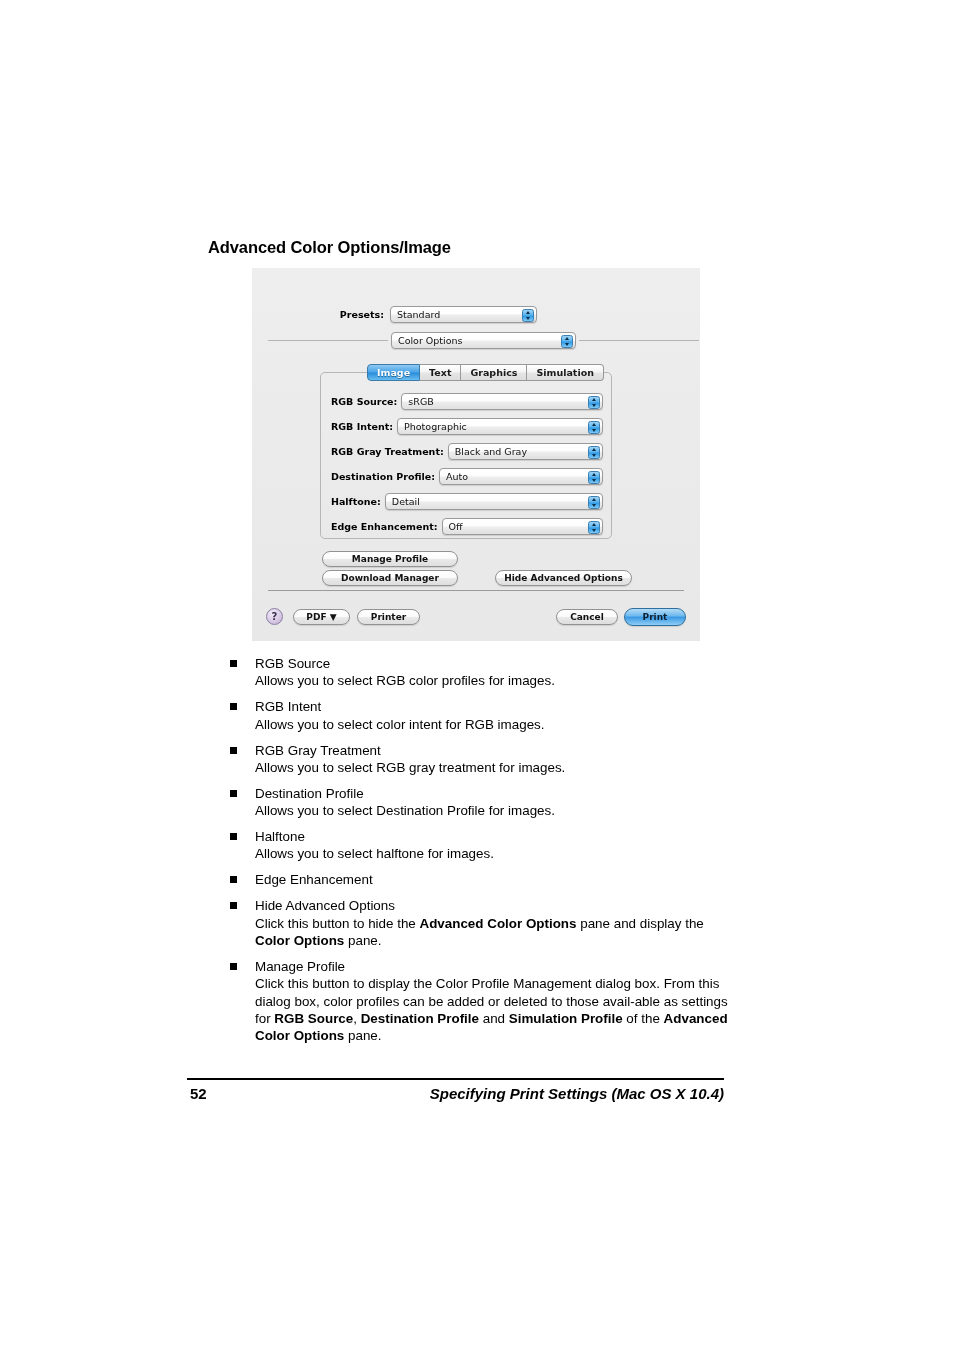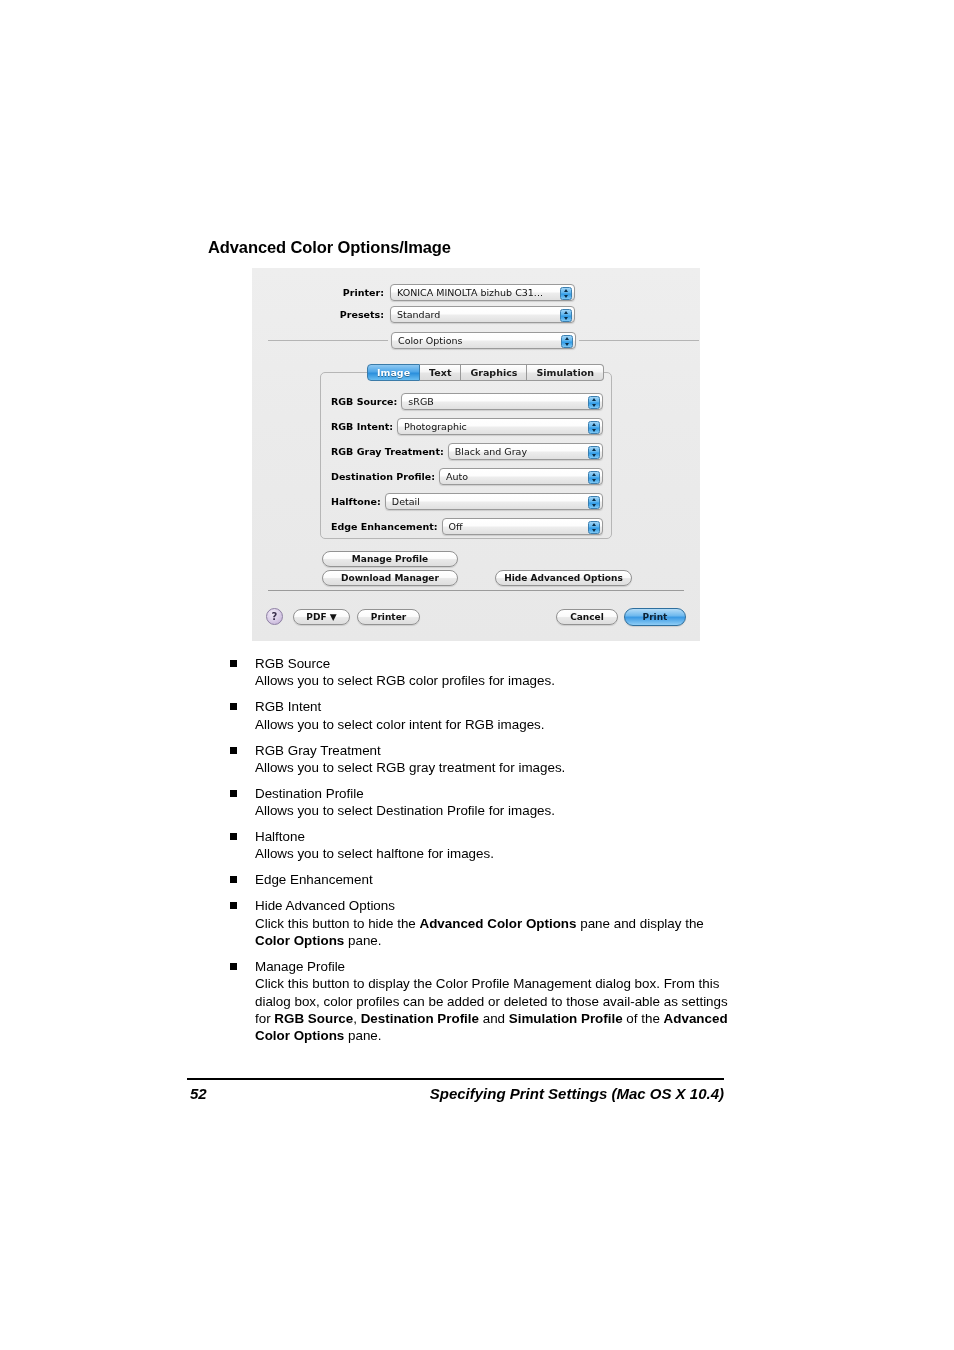--- a/index.html
+++ b/index.html
@@ -91,21 +91,21 @@
     font-weight: bold;
     text-align: right;
     white-space: nowrap;
   }
 
   
   #row-printer { left: 0; top: 16px; width: 448px; }
   #row-presets { left: 0; top: 38px; width: 448px; }
   #row-printer .field-label, #row-presets .field-label { width: 132px; }
   #row-printer .popup { margin-left: 6px; width: 185px; }
-  #row-presets .popup { margin-left: 6px; width: 185px; }
+  #row-presets .popup { margin-left: 6px; width: 147px; }
 
   
   #row-pane { left: 0; top: 64px; width: 448px; }
   #row-pane .hr {
     height: 1px;
     background: #b4b4b4;
     flex: 0 0 auto;
   }
   #row-pane .hr.left  { width: 120px; margin-left: 16px; }
   #row-pane .hr.right { width: 120px; }
@@ -254,51 +254,40 @@
     top: 1078px;
     width: 537px;
     height: 1.6px;
     background: #000;
   }
   #footer-page {
     position: absolute;
     left: 190px;
     top: 1085px;
     font-size: 15px;
-    font-style: italic;
     font-weight: bold;
   }
   #footer-title {
     position: absolute;
     left: 724px;
     top: 1085px;
     transform: translateX(-100%);
     font-size: 15px;
     font-style: italic;
     font-weight: bold;
     white-space: nowrap;
   }
 </style>
 </head>
 <body>
 
 <div id="page-heading">Advanced Color Options/Image</div>
 
 <div id="print-dialog">
 
-  <div class="row" id="row-printer">
-    <span class="field-label">Printer:</span>
-    <div class="popup">
-      <span class="pv">KONICA MINOLTA bizhub C31...</span>
-      <span class="stepper">
-          <i class="ar up"></i>
-          <i class="ar down"></i>
-        </span>
-    </div>
-  </div>
 
   <div class="row" id="row-presets">
     <span class="field-label">Presets:</span>
     <div class="popup">
       <span class="pv">Standard</span>
       <span class="stepper">
           <i class="ar up"></i>
           <i class="ar down"></i>
         </span>
     </div>

